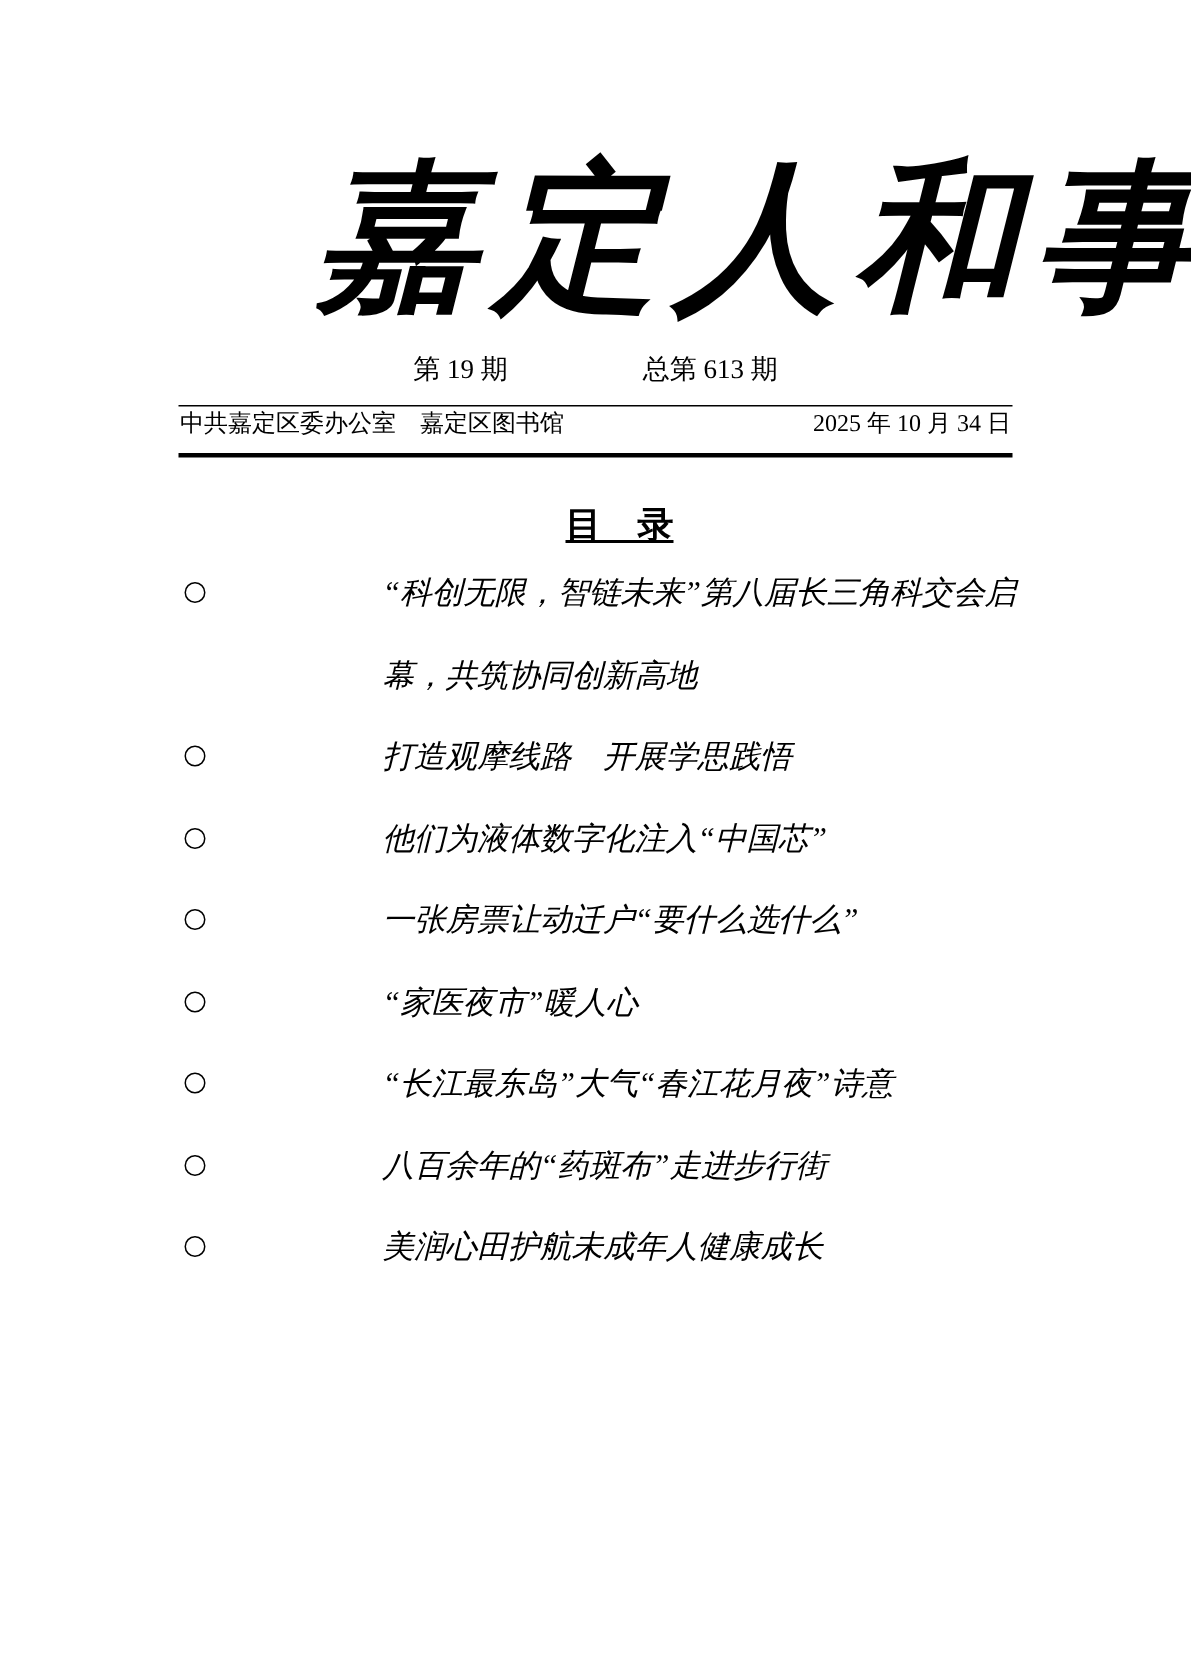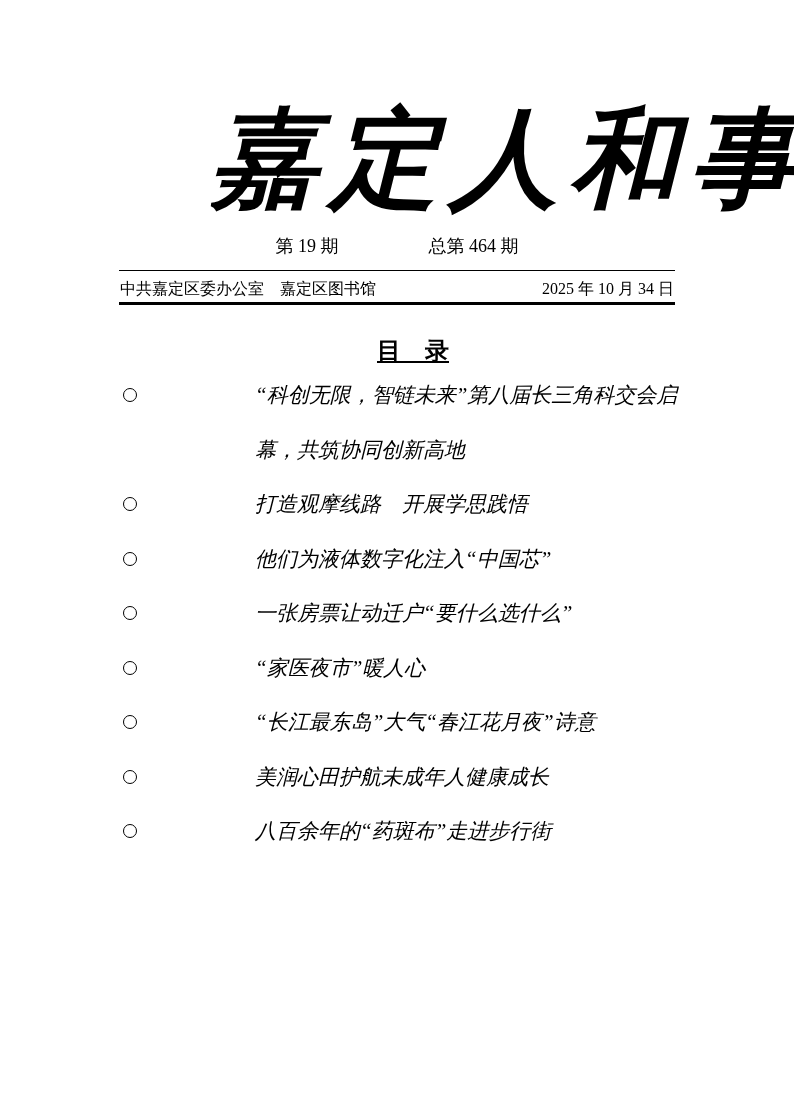--- a/index.html
+++ b/index.html
@@ -48,21 +48,21 @@
     position: absolute;
     top: 270px;
     left: 119px;
     width: 556px;
     box-sizing: border-box;
     height: 35px;
     border-top: 1px solid #000000;
     border-bottom: 3px solid #000000;
     display: flex;
     justify-content: space-between;
-    align-items: flex-end;
+    align-items: flex-start;
     padding: 1px 1px 2px 1px;
     font-size: 16px;
   }
 
   
   .toc-heading {
     position: absolute;
     top: 318px;
     left: 0;
     width: 100%;
@@ -107,21 +107,21 @@
 </style>
 </head>
 <body>
 
 <div class="page">
 
   <h1 class="masthead">嘉定人和事</h1>
 
   <div class="issue-row">
     <span>第 19 期</span>
-    <span>总第 464 期</span>
+    <span>总第 613 期</span>
   </div>
 
   <div class="publisher-row">
     <span>中共嘉定区委办公室　嘉定区图书馆</span>
     <span>2025 年 10 月 34 日</span>
   </div>
 
   <h2 class="toc-heading">目　录</h2>
 
   <ul class="toc-list" id="toc-list">
@@ -165,24 +165,24 @@
     <span class="bullet-cell">
       <span class="bullet-icon"></span>
     </span>
     <span class="toc-title">“长江最东岛”大气“春江花月夜”诗意</span>
   </li>
 
   <li class="toc-item">
     <span class="bullet-cell">
       <span class="bullet-icon"></span>
     </span>
-    <span class="toc-title">美润心田护航未成年人健康成长</span>
+    <span class="toc-title">八百余年的“药斑布”走进步行街</span>
   </li>
 
   <li class="toc-item">
     <span class="bullet-cell">
       <span class="bullet-icon"></span>
     </span>
-    <span class="toc-title">八百余年的“药斑布”走进步行街</span>
+    <span class="toc-title">美润心田护航未成年人健康成长</span>
   </li>
 </ul>
 
 </div>
 
 </body></html>

